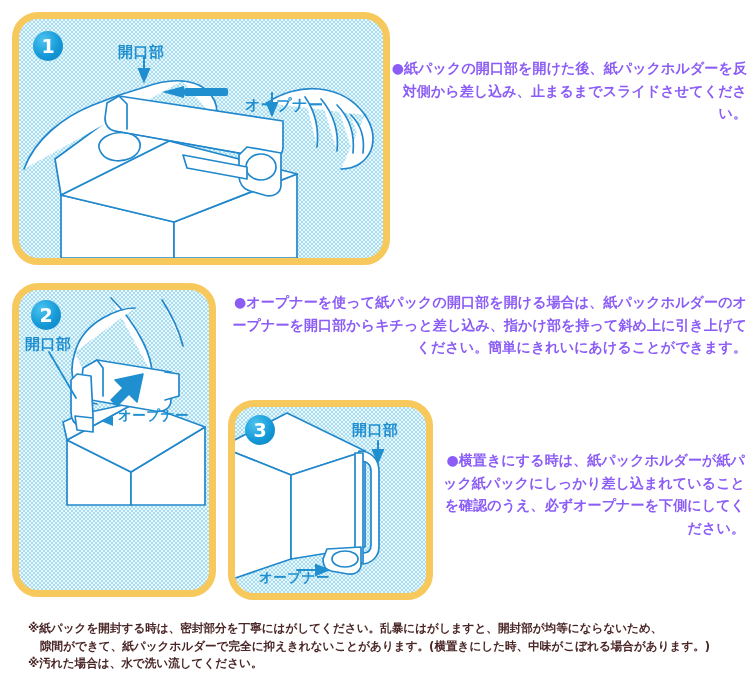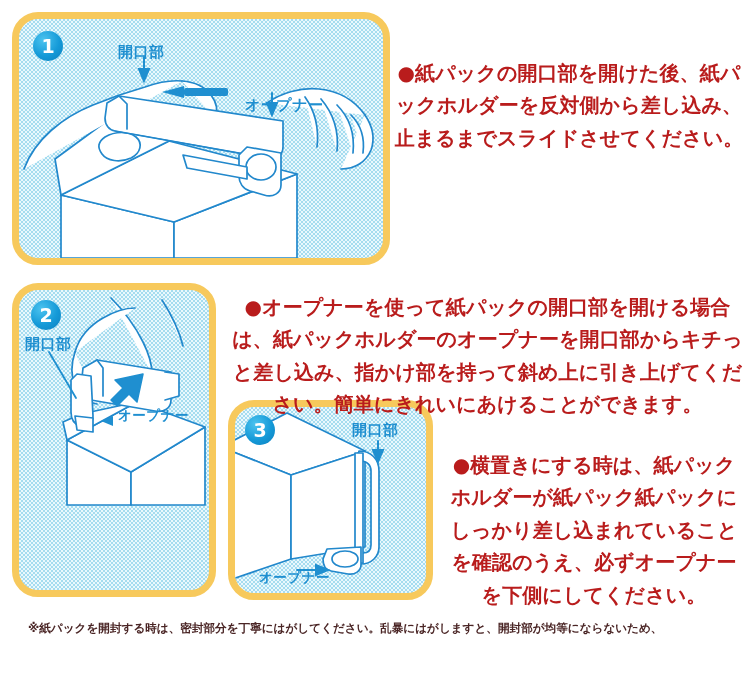--- a/index.html
+++ b/index.html
@@ -72,27 +72,27 @@
     font-weight: bold;
     white-space: nowrap;
     letter-spacing: 0.5px;
     font-family: Liberation Serif, serif;
   }
   .label.small { font-size: 13.5px; }
 
   
   .instr {
     position: absolute;
-    color: #b91c1c;
-    font-size: 20px;
+    color: #8b5cf6;
+    font-size: 14px;
     font-weight: bold;
     line-height: 1.62;
     letter-spacing: 0.1px;
     font-family: "DejaVu Sans", sans-serif;
-    text-align: center;
+    text-align: right;
   }
   .instr p { margin: 0; text-indent: 0; }
 
   #instr-1 { left: 391px; top: 57px;  width: 356px; }
   #instr-2 { left: 228px; top: 291px; width: 519px; }
   #instr-3 { left: 443px; top: 449px; width: 302px; }
 
   
   #footnotes {
     position: absolute;
@@ -250,13 +250,15 @@
 <div class="instr" id="instr-2">
   <p>●オープナーを使って紙パックの開口部を開ける場合は、紙パックホルダーのオープナーを開口部からキチっと差し込み、指かけ部を持って斜め上に引き上げてください。簡単にきれいにあけることができます。</p>
 </div>
 
 <div class="instr" id="instr-3">
   <p>●横置きにする時は、紙パックホルダーが紙パック紙パックにしっかり差し込まれていることを確認のうえ、必ずオープナーを下側にしてください。</p>
 </div>
 
 <div id="footnotes">
   <div class="fn">※紙パックを開封する時は、密封部分を丁寧にはがしてください。乱暴にはがしますと、開封部が均等にならないため、</div>
+  <div class="fn indented">隙間ができて、紙パックホルダーで完全に抑えきれないことがあります。(横置きにした時、中味がこぼれる場合があります。)</div>
+  <div class="fn">※汚れた場合は、水で洗い流してください。</div>
 </div>
 
 </body></html>

